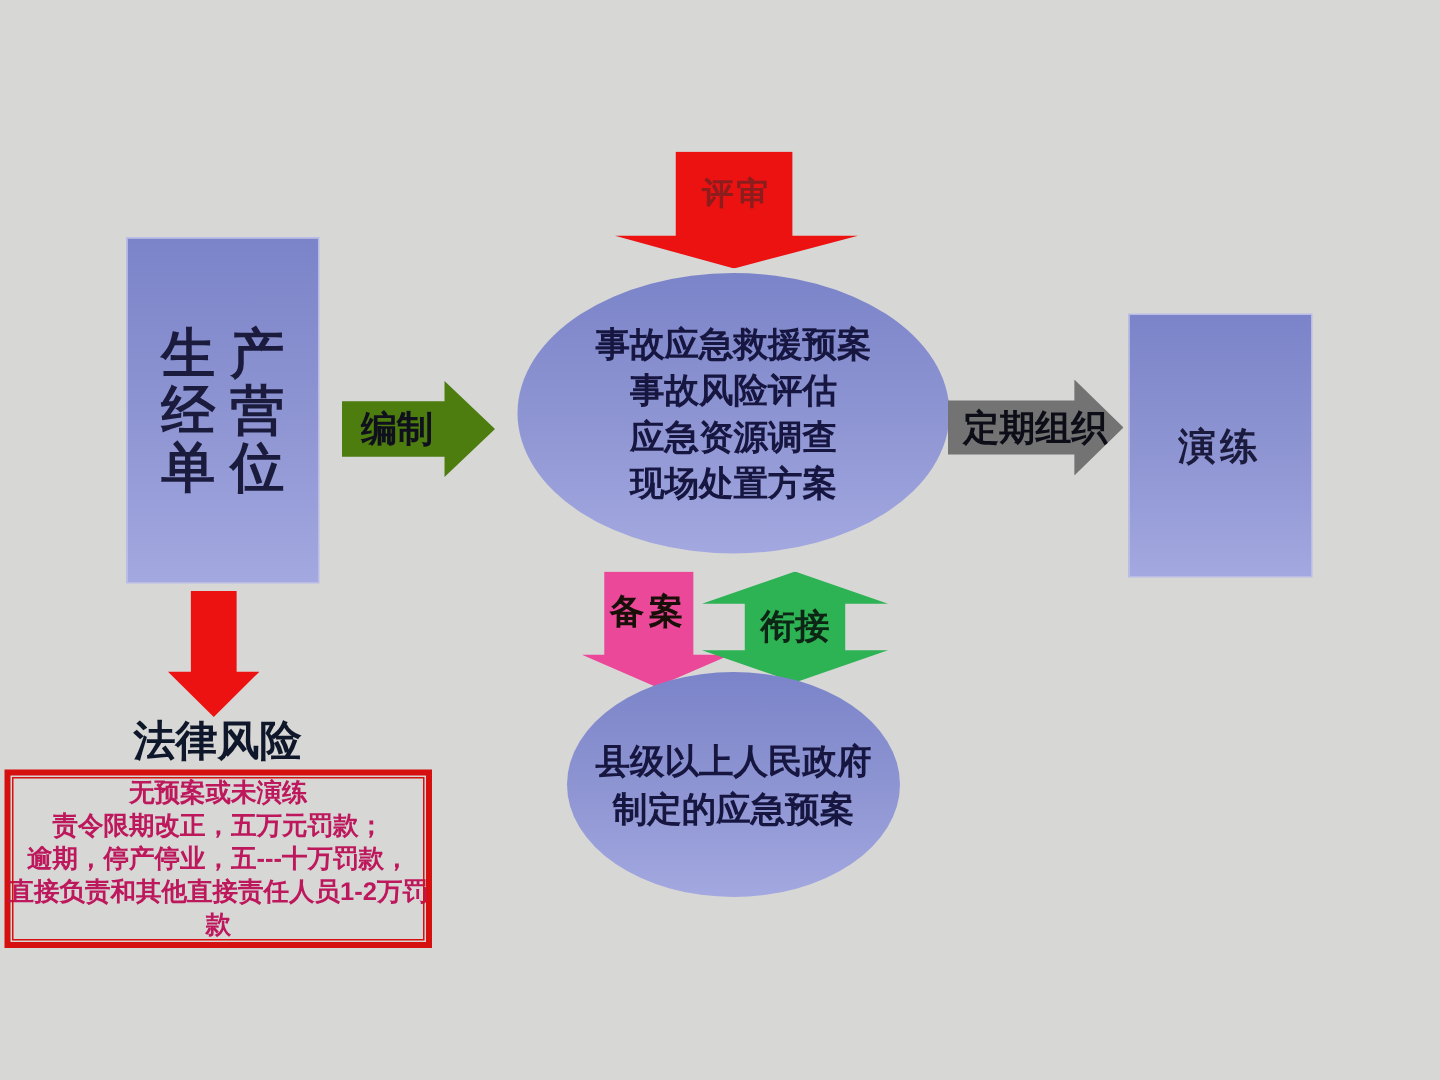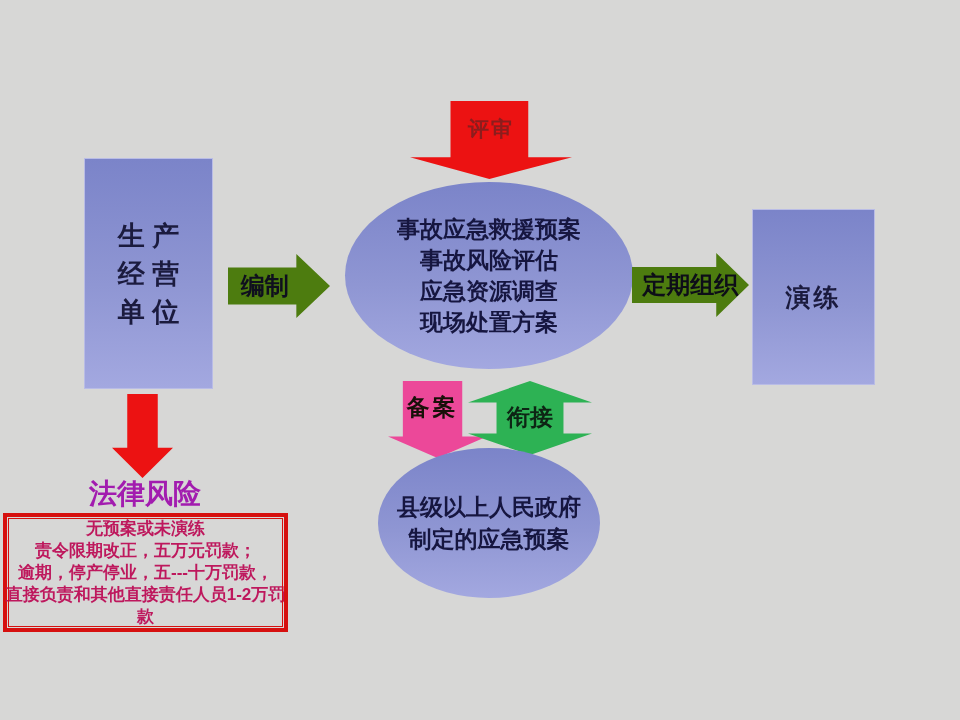--- a/index.html
+++ b/index.html
@@ -18,21 +18,21 @@
   }
   
   .bluefill{
     background:linear-gradient(180deg,#7b84c9 0%,#8f96d3 55%,#a3a8e0 100%);
   }
   .node{
     position:absolute; display:flex; align-items:center; justify-content:center;
     color:#1b1b3e; font-weight:bold; text-align:center;
   }
   .producer-box{left:84px; top:158px; width:127px; height:229px;
-    font-size:27px; line-height:38px; border:1px solid #b9bce6;justify-content:center;}
+    font-size:36px; line-height:38px; border:1px solid #b9bce6;justify-content:center;}
   .drill-box{left:752px; top:209px; width:121px; height:174px;
     font-size:25px; letter-spacing:3px; border:1px solid #b9bce6;}
   .plan-ellipse{left:345px; top:182px; width:288px; height:187px;
     border-radius:50%; font-size:23px; line-height:31px; color:#161640;}
   .gov-ellipse{left:378px; top:448px; width:222px; height:150px;
     border-radius:50%; font-size:23px; line-height:32px; color:#161640;}
   
   .arrow{position:absolute;}
   .arrow .lbl{
     position:absolute; display:flex; align-items:center; justify-content:center;
@@ -44,21 +44,21 @@
   }
   .compile-arrow .lbl{left:0; top:0; width:72%; height:100%;
     color:#0f0f1e; font-size:24px;}
   .review-arrow{
     left:410px; top:101px; width:162px; height:78px; background:#ec1212;
     clip-path:polygon(25% 0,73% 0,73% 72%,100% 72%,49% 100%,0 72%,25% 72%);
   }
   .review-arrow .lbl{left:0; top:0; width:100%; height:72%;
     color:#8b1d1d; font-size:21px; letter-spacing:2px;}
   .organize-arrow{
-    left:632px; top:253px; width:117px; height:64px; background:#4d7c0f;
+    left:632px; top:253px; width:117px; height:64px; background:#737373;
     clip-path:polygon(0 22%,72% 22%,72% 0,100% 50%,72% 100%,72% 78%,0 78%);
   }
   .organize-arrow .lbl{left:2px; top:0; width:96%; height:100%;
     color:#0d0d18; font-size:24px;}
   .filing-arrow{
     left:388px; top:381px; width:99px; height:77px; background:#ec4899;
     clip-path:polygon(15% 0,75% 0,75% 72%,100% 72%,50% 100%,0 72%,15% 72%);
   }
   .filing-arrow .lbl{left:0; top:0; width:90%; height:70%;
     color:#181008; font-size:23px; letter-spacing:3px;}
@@ -68,21 +68,21 @@
   }
   .link-arrow .lbl{left:0; top:12%; width:100%; height:76%;
     color:#0d2514; font-size:23px;}
   .legal-arrow{
     left:112px; top:394px; width:61px; height:84px; background:#ec1212;
     clip-path:polygon(25% 0,75% 0,75% 64%,100% 64%,50% 100%,0 64%,25% 64%);
   }
   
   .legal-risk{
     position:absolute; left:55px; top:475px; width:180px; text-align:center;
-    color:#a21caf; font-family:"Liberation Serif","DejaVu Serif",serif;
+    color:#0f172a; font-family:"Liberation Serif","DejaVu Serif",serif;
     font-weight:bold; font-size:28px;
   }
   .penalty-box{
     position:absolute; left:3px; top:513px; width:277px; height:111px;
     border:4px solid #d6100f; background:transparent;
   }
   .penalty-box::after{
     content:""; position:absolute; left:1px; top:1px; right:1px; bottom:1px;
     border:1px solid #d6100f; pointer-events:none;
   }

